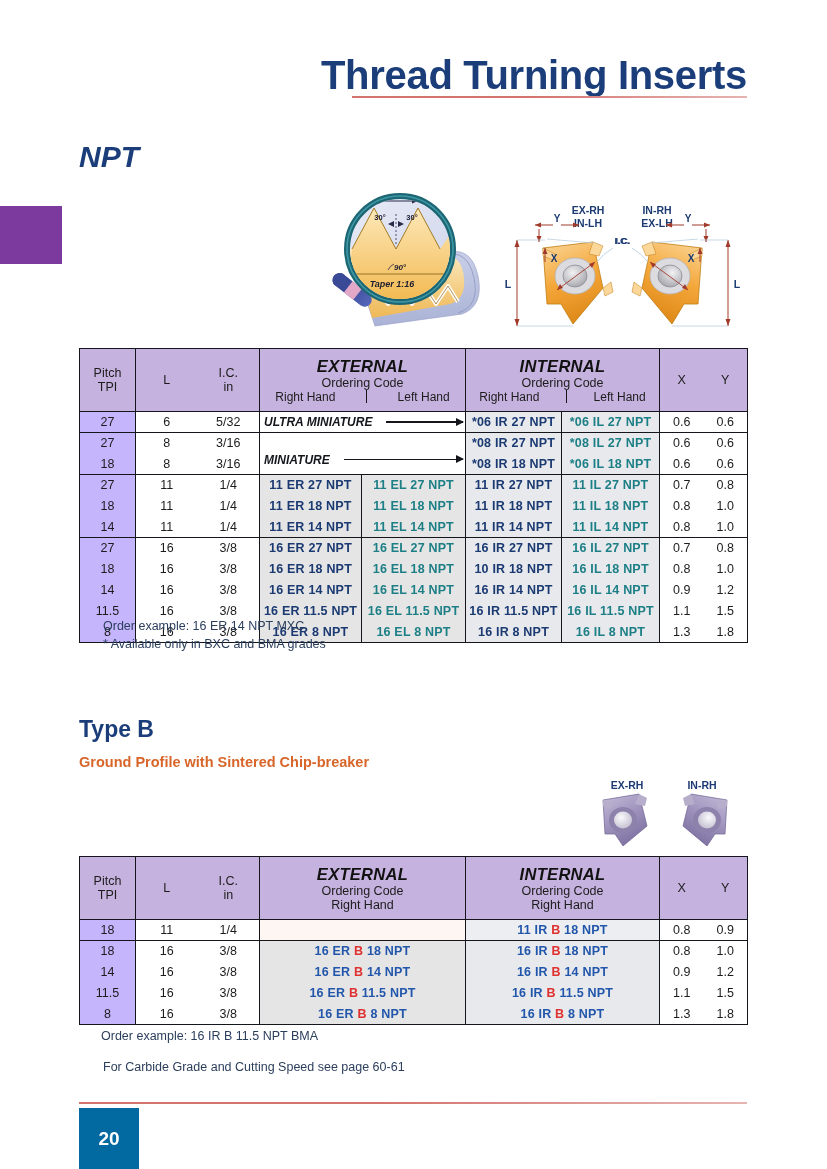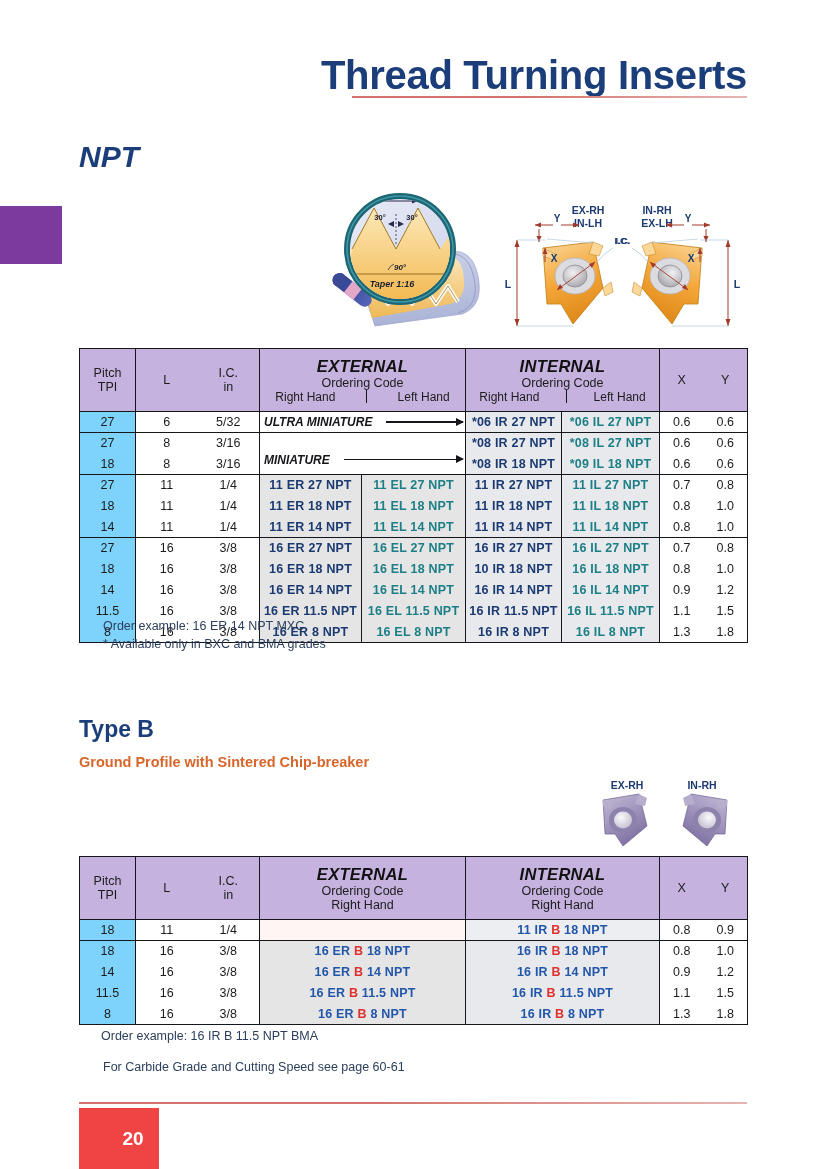--- a/index.html
+++ b/index.html
@@ -32,37 +32,37 @@
   
   .note{position:absolute;font-size:12.5px;color:#2b3e5c;white-space:nowrap;padding-left:24px;}
   .note.n1{left:79px;top:619px;}
   .note.n2{left:79px;top:637px;}
   .note.n3{left:77px;top:1019px;margin-top:10px;}
   .note.n4{left:79px;top:1060px;}
 
   
   .ftr-rule{position:absolute;left:79px;top:1102px;width:668px;height:2px;
     background:linear-gradient(to right,#d4736e 0%,#d4736e 45%,#e6b4b1 100%);}
-  .ftr-num{position:absolute;left:79px;top:1108px;width:52px;height:61px;background:#ef4444;
-    color:#fff;font-size:19px;font-weight:bold;display:flex;align-items:center;justify-content:center;padding-left:28px;}
+  .ftr-num{position:absolute;left:79px;top:1108px;width:60px;height:61px;background:#0369a1;
+    color:#fff;font-size:19px;font-weight:bold;display:flex;align-items:center;justify-content:center;}
 
   
   table.spec{position:absolute;border-collapse:collapse;table-layout:fixed;
     border:1.4px solid #15161c;background:#fff;}
   table.spec td,table.spec th{border:0;padding:0;vertical-align:middle;text-align:center;
     font-size:12.5px;color:#1c1c1c;}
   .hdr-cell{background:#c5b2de;height:62px;font-weight:normal;}
   .vline{border-left:1.4px solid #15161c !important;}
   .hline{border-top:1.4px solid #15161c !important;}
 
   .big-lab{font-size:16.5px;font-weight:bold;font-style:italic;color:#111;letter-spacing:0.3px;}
   .sub-lab{font-size:12.5px;color:#1c1c1c;}
   .hand-row{font-size:12px;color:#1c1c1c;}
 
-  .c-pitch{background:#7dd3fc;font-size:12.5px;}
+  .c-pitch{background:#c4b5fd;font-size:12.5px;}
   .c-white{background:#ffffff;}
   .c-ext{background:#e5e5e5;}
   .c-int{background:#e7e9ec;}
   .c-extlite{background:#fdf6f2;}
   .c-intlite{background:#eceef1;}
 
   .code{font-weight:bold;font-size:12.5px;letter-spacing:0.2px;white-space:nowrap;}
   .code.rh{color:#1b3a72;margin-left:46px;}
   .code.lh{color:#1d7f86;}
   .code.b2{color:#2256ab;}
@@ -314,21 +314,21 @@
         <td class="c-int hline vline code rh">*08 IR 27   NPT</td>
         <td class="c-int hline vline code lh">*08 IL 27   NPT</td>
         <td class="c-white hline vline">0.6</td>
         <td class="c-white hline">0.6</td>
       </tr>
       <tr style="height:21px;">
         <td class="c-pitch">18</td>
         <td class="c-white vline">8</td>
         <td class="c-white">3/16</td>
         <td class="c-int vline code rh">*08 IR 18   NPT</td>
-        <td class="c-int vline code lh">*09 IL 18   NPT</td>
+        <td class="c-int vline code lh">*06 IL 18   NPT</td>
         <td class="c-white vline">0.6</td>
         <td class="c-white">0.6</td>
       </tr>
 
       <tr style="height:21px;">
         <td class="c-pitch hline">27</td>
         <td class="c-white hline vline">11</td>
         <td class="c-white hline">1/4</td>
         <td class="c-ext hline vline code rh">11 ER 27   NPT</td>
         <td class="c-ext hline vline code lh">11 EL 27   NPT</td>

